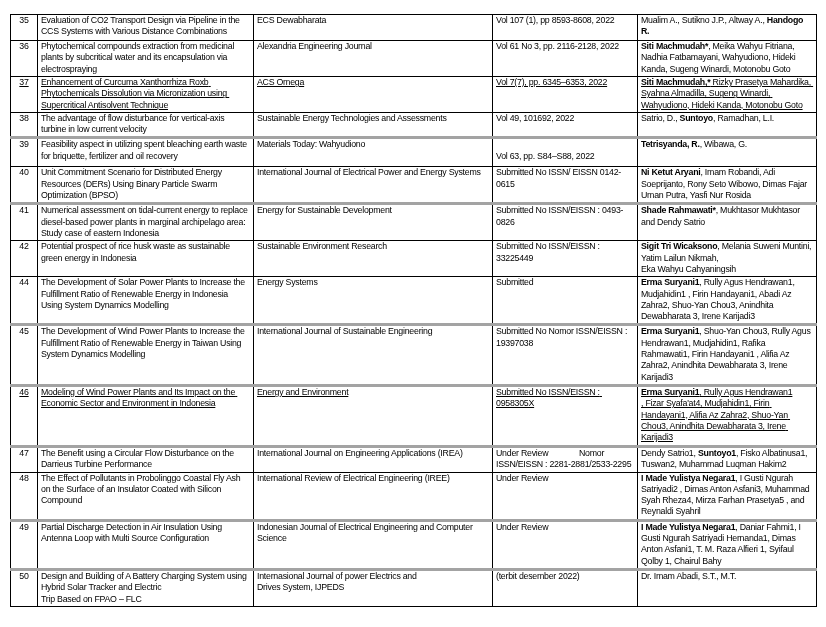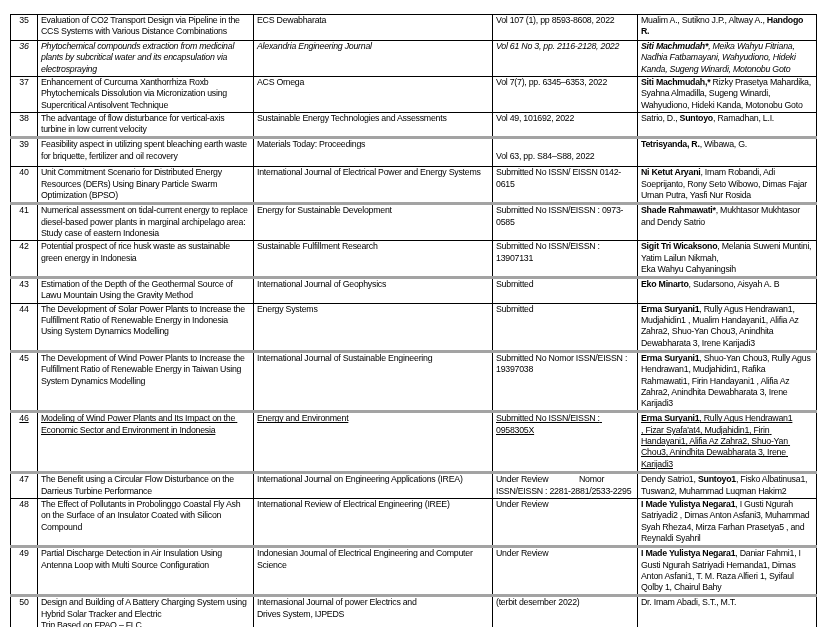--- a/index.html
+++ b/index.html
@@ -40,84 +40,77 @@
     <col style="width:179px">
   </colgroup>
   <tbody id="table-body">
       <tr style="height: 26px; padding-left: 40px;">
         <td class="num">35</td>
         <td class="pre">Evaluation of CO2 Transport Design via Pipeline in the CCS Systems with Various Distance Combinations</td>
         <td class="pre">ECS Dewabharata</td>
         <td class="pre">Vol 107 (1), pp 8593-8608, 2022</td>
         <td class="pre"><span>Mualim A., Sutikno J.P., Altway A., </span><span class="bseg">Handogo R.</span></td>
       </tr>
-      <tr style="height: 36px; font-style: italic;">
+      <tr style="height: 36px;">
         <td class="num">36</td>
         <td class="pre">Phytochemical compounds extraction from medicinal plants by subcritical water and its encapsulation via electrospraying</td>
         <td class="pre">Alexandria Engineering Journal</td>
         <td class="pre">Vol 61 No 3, pp. 2116-2128, 2022</td>
         <td class="pre"><span class="bseg">Siti Machmudah*</span><span>, Meika Wahyu Fitriana, Nadhia Fatbamayani, Wahyudiono, Hideki Kanda, Sugeng Winardi, Motonobu Goto</span></td>
       </tr>
-      <tr style="height: 32px;">
+      <tr style="height: 32px; text-decoration: underline;">
         <td class="num">37</td>
         <td class="pre">Enhancement of Curcuma Xanthorrhiza Roxb Phytochemicals Dissolution via Micronization using Supercritical Antisolvent Technique</td>
         <td class="pre">ACS Omega</td>
         <td class="pre">Vol 7(7), pp. 6345–6353, 2022</td>
         <td class="pre"><span class="bseg">Siti Machmudah,*</span><span> Rizky Prasetya Mahardika, Syahna Almadilla, Sugeng Winardi, Wahyudiono, Hideki Kanda, Motonobu Goto</span></td>
       </tr>
       <tr style="height: 23px;">
         <td class="num">38</td>
         <td class="pre">The advantage of flow disturbance for vertical-axis turbine in low current velocity</td>
         <td class="pre">Sustainable Energy Technologies and Assessments</td>
         <td class="pre">Vol 49, 101692, 2022</td>
         <td class="pre"><span>Satrio, D., </span><span class="bseg">Suntoyo</span><span>, Ramadhan, L.I.</span></td>
       </tr>
       <tr class="pb" style="height: 29px;">
         <td class="num">39</td>
         <td class="pre">Feasibility aspect in utilizing spent bleaching earth waste for briquette, fertilizer and oil recovery</td>
-        <td class="pre">Materials Today: Proceedings</td>
+        <td class="pre">Materials Today: Wahyudiono</td>
         <td class="pre">
 Vol 63, pp. S84–S88, 2022</td>
         <td class="pre"><span class="bseg">Tetrisyanda, R.</span><span>, Wibawa, G.</span></td>
       </tr>
       <tr style="height: 30px;">
         <td class="num">40</td>
         <td class="pre">Unit Commitment Scenario for Distributed Energy Resources (DERs) Using Binary Particle Swarm Optimization (BPSO)</td>
         <td class="pre">International Journal of Electrical Power and Energy Systems</td>
         <td class="pre">Submitted No ISSN/ EISSN 0142-0615</td>
         <td class="pre"><span class="bseg">Ni Ketut Aryani</span><span>, Imam Robandi, Adi Soeprijanto, Rony Seto Wibowo, Dimas Fajar Uman Putra, Yasfi Nur Rosida</span></td>
       </tr>
       <tr class="pb" style="height: 34px;">
         <td class="num">41</td>
         <td class="pre">Numerical assessment on tidal-current energy to replace diesel-based power plants in marginal archipelago area: Study case of eastern Indonesia</td>
         <td class="pre">Energy for Sustainable Development</td>
-        <td class="pre">Submitted No ISSN/EISSN : 0973-0585</td>
+        <td class="pre">Submitted No ISSN/EISSN : 0493-0826</td>
         <td class="pre"><span class="bseg">Shade Rahmawati*</span><span>, Mukhtasor Mukhtasor and Dendy Satrio</span></td>
       </tr>
       <tr style="height: 36px; margin-left: 48px;">
         <td class="num">42</td>
         <td class="pre">Potential prospect of rice husk waste as sustainable green energy in Indonesia</td>
-        <td class="pre">Sustainable Fulfillment Research</td>
-        <td class="pre">Submitted No ISSN/EISSN : 13907131</td>
+        <td class="pre">Sustainable Environment Research</td>
+        <td class="pre">Submitted No ISSN/EISSN : 33225449</td>
         <td class="pre"><span class="bseg">Sigit Tri Wicaksono</span><span>, Melania Suweni Muntini, Yatim Lailun Nikmah,
 Eka Wahyu Cahyaningsih</span></td>
-      </tr>
-      <tr class="pb" style="height: 23px;">
-        <td class="num">43</td>
-        <td class="pre">Estimation of the Depth of the Geothermal Source of Lawu Mountain Using the Gravity Method</td>
-        <td class="pre">International Journal of Geophysics</td>
-        <td class="pre">Submitted</td>
-        <td class="pre"><span class="bseg">Eko Minarto</span><span>, Sudarsono, Aisyah A. B</span></td>
       </tr>
       <tr style="height: 47px;">
         <td class="num">44</td>
         <td class="pre">The Development of Solar Power Plants to Increase the Fulfillment Ratio of Renewable Energy in Indonesia Using System Dynamics Modelling</td>
         <td class="pre">Energy Systems</td>
         <td class="pre">Submitted</td>
-        <td class="pre"><span class="bseg">Erma Suryani1</span><span>, Rully Agus Hendrawan1, Mudjahidin1 , Mualim Handayani1, Alifia Az Zahra2, Shuo-Yan Chou3, Anindhita Dewabharata 3, Irene Karijadi3</span></td>
+        <td class="pre"><span class="bseg">Erma Suryani1</span><span>, Rully Agus Hendrawan1, Mudjahidin1 , Firin Handayani1, Abadi Az Zahra2, Shuo-Yan Chou3, Anindhita Dewabharata 3, Irene Karijadi3</span></td>
       </tr>
       <tr class="pb" style="height: 60px;">
         <td class="num">45</td>
         <td class="pre">The Development of Wind Power Plants to Increase the Fulfillment Ratio of Renewable Energy in Taiwan Using System Dynamics Modelling</td>
         <td class="pre">International Journal of Sustainable Engineering</td>
         <td class="pre">Submitted No Nomor ISSN/EISSN : 19397038</td>
         <td class="pre"><span class="bseg">Erma Suryani1</span><span>, Shuo-Yan Chou3, Rully Agus Hendrawan1, Mudjahidin1, Rafika Rahmawati1, Firin Handayani1 , Alifia Az Zahra2, Anindhita Dewabharata 3, Irene Karijadi3</span></td>
       </tr>
       <tr class="pb" style="height: 61px; text-decoration: underline;">
         <td class="num">46</td>

